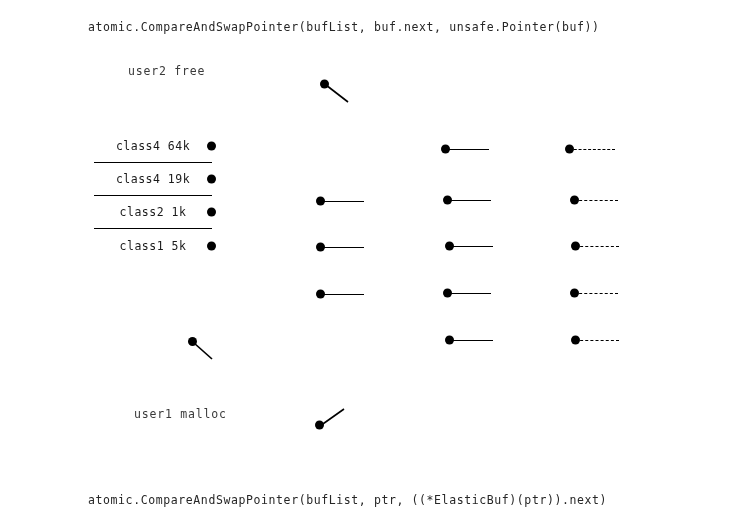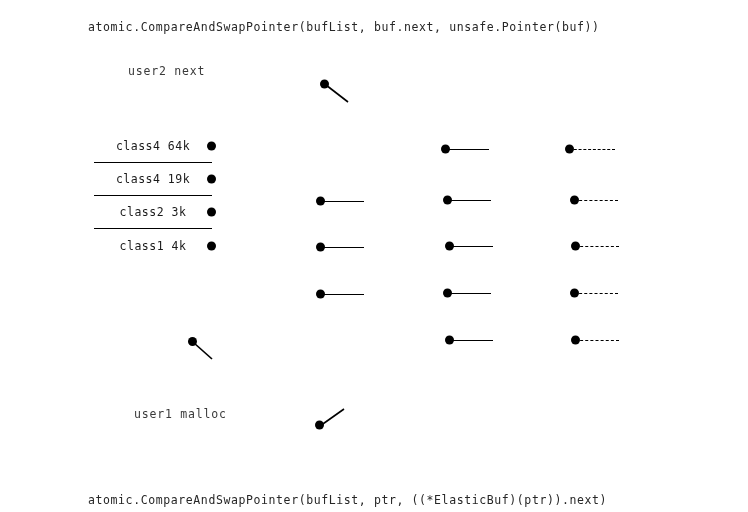--- a/index.html
+++ b/index.html
@@ -125,38 +125,38 @@
 </style>
 </head>
 <body>
 
 <div id="stage">
 
   <div class="code-caption" id="caption-top">atomic.CompareAndSwapPointer(bufList, buf.next, unsafe.Pointer(buf))</div>
 
   <div class="code-caption" id="caption-bot">atomic.CompareAndSwapPointer(bufList, ptr, ((*ElasticBuf)(ptr)).next)</div>
 
-  <div class="actor-label" id="label-user2">user2 next</div>
+  <div class="actor-label" id="label-user2">user2 free</div>
   <div class="actor-label" id="label-user1">user1 malloc</div>
 
   <div id="class-table">
       <div class="class-row">
         <div class="class-row-label">class4 64k</div>
         <span class="edge-dot row-dot"></span>
       </div>
       <div class="class-row">
         <div class="class-row-label">class4 19k</div>
         <span class="edge-dot row-dot"></span>
       </div>
       <div class="class-row">
-        <div class="class-row-label">class2 3k</div>
-        <span class="edge-dot row-dot"></span>
-      </div>
-      <div class="class-row">
-        <div class="class-row-label">class1 4k</div>
+        <div class="class-row-label">class2 1k</div>
+        <span class="edge-dot row-dot"></span>
+      </div>
+      <div class="class-row">
+        <div class="class-row-label">class1 5k</div>
         <span class="edge-dot row-dot"></span>
       </div>
     </div>
 
   <div id="nodes-layer">
       <div class="node" style="left: 279px; top: 185px; width: 85px; height: 31px;">
         <span class="ptr-dot" style="left: 37px;"></span>
         <span class="ptr-line" style="left: 41px; width: 44px;"></span>
       </div>
       <div class="node" style="left: 279px; top: 231px; width: 85px; height: 31px;">

